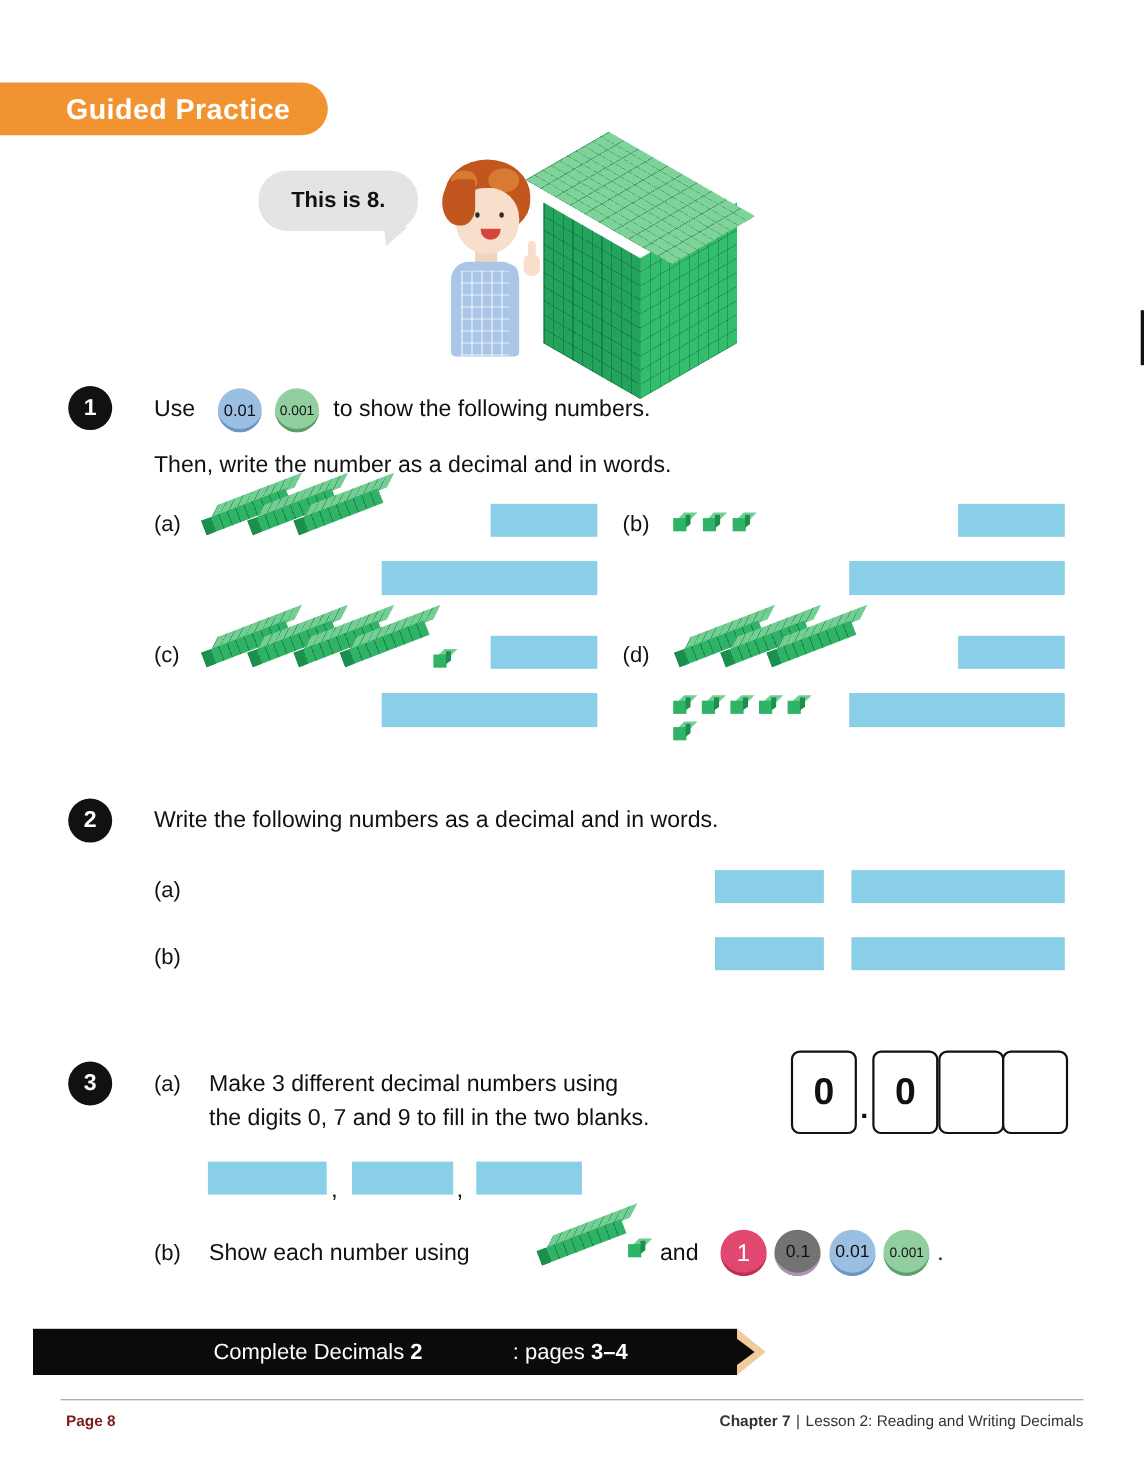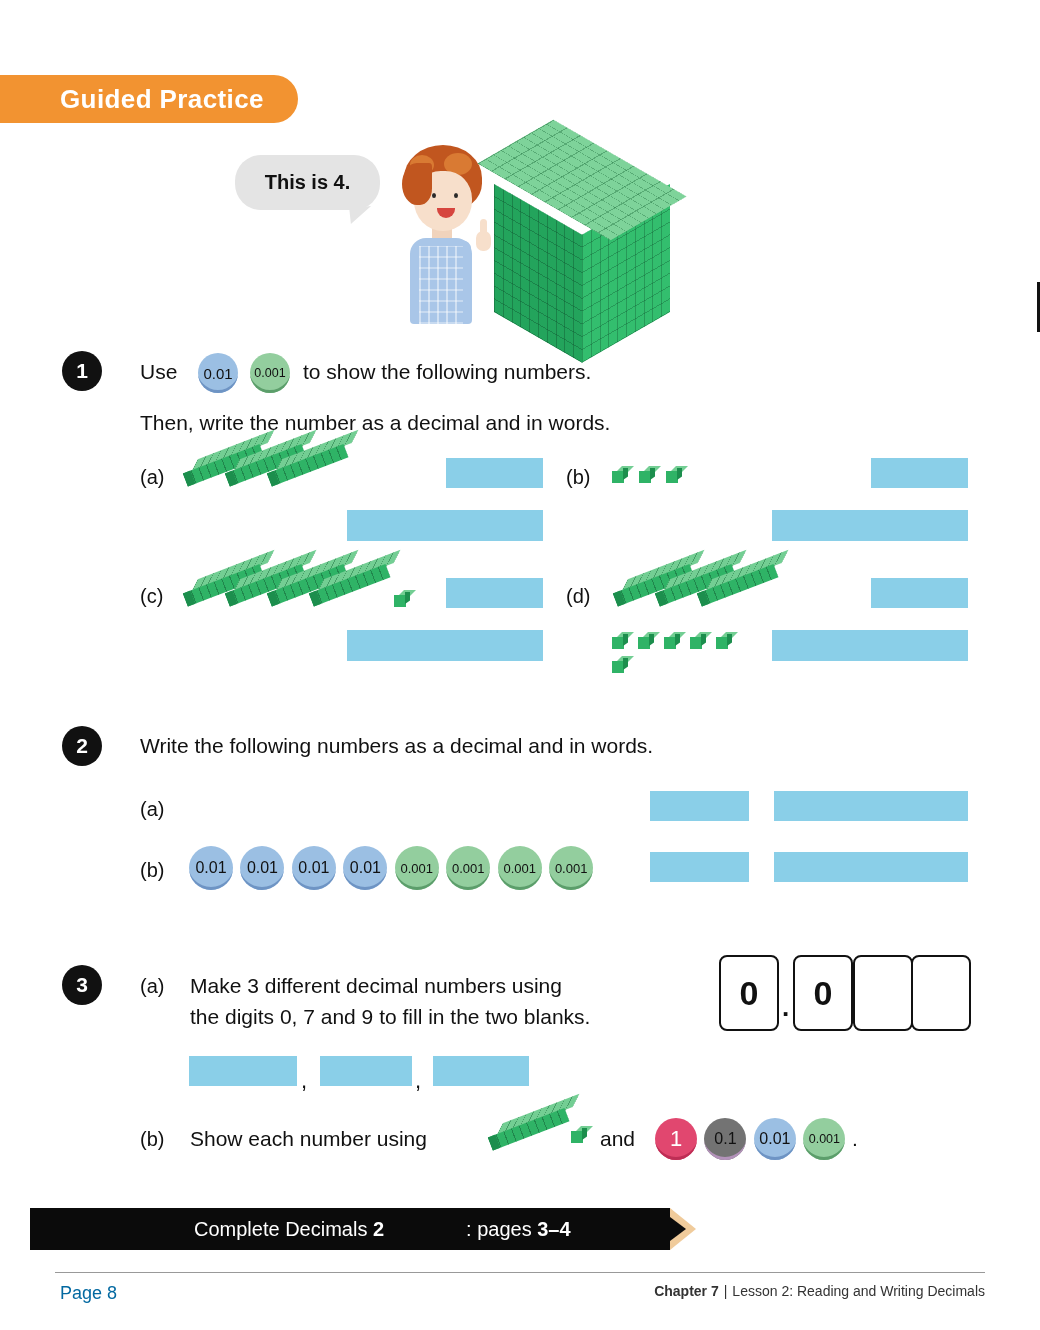--- a/index.html
+++ b/index.html
@@ -217,39 +217,39 @@
     border-left:26px solid #F0CB9B;
   }
   .pencil-lead{
     position:absolute;left:670px;top:1217px;width:0;height:0;
     border-top:12px solid transparent;border-bottom:12px solid transparent;
     border-left:16px solid #0B0B0B;
   }
 
   
   .foot-rule{position:absolute;left:55px;top:1272px;width:930px;height:1px;background:#999;}
-  .foot-left{position:absolute;left:60px;top:1283px;font-size:18px;color:#0369a1;}
+  .foot-left{position:absolute;left:60px;top:1283px;font-size:14px;color:#7f1d1d;font-weight:bold;}
   .foot-right{position:absolute;right:55px;top:1283px;font-size:14px;color:#333;white-space:nowrap;}
   .foot-right b{font-weight:bold;}
   .foot-sep{padding:0 5px;color:#333;}
 </style>
 </head>
 <body>
 
 <div class="page">
 
   <div class="guided-banner">
     <span>Guided Practice</span>
   </div>
 
   <div class="edge-mark"></div>
 
   <div class="illus">
     <div class="bubble">
-      <span>This is 4.</span>
+      <span>This is 8.</span>
     </div>
     <div class="girl">
       <div class="g-hair"></div>
       <div class="g-face"></div>
       <div class="g-hair2"></div>
       <div class="g-eye l"></div>
       <div class="g-eye r"></div>
       <div class="g-mouth"></div>
       <div class="g-neck"></div>
       <div class="g-arm"></div>
@@ -416,30 +416,20 @@
   <div class="blank" style="left:772px;top:630px;width:196px;height:31px;"></div>
 
   <div class="qnum" style="left:62px;top:726px;">2</div>
   <div class="qtext" style="left:140px;top:734px;">Write the following numbers as a decimal and in words.</div>
 
   <div class="sublabel" style="left:140px;top:798px;">(a)</div>
   <div class="blank" style="left:650px;top:791px;width:99px;height:30px;"></div>
   <div class="blank" style="left:774px;top:791px;width:194px;height:30px;"></div>
 
   <div class="sublabel" style="left:140px;top:859px;">(b)</div>
-  <div style="position:absolute;left:189px;top:846px;">
-    <span class="disc blue disc-row">0.01</span>
-    <span class="disc blue disc-row">0.01</span>
-    <span class="disc blue disc-row">0.01</span>
-    <span class="disc blue disc-row">0.01</span>
-    <span class="disc green disc-row small">0.001</span>
-    <span class="disc green disc-row small">0.001</span>
-    <span class="disc green disc-row small">0.001</span>
-    <span class="disc green disc-row small">0.001</span>
-  </div>
   <div class="blank" style="left:650px;top:852px;width:99px;height:30px;"></div>
   <div class="blank" style="left:774px;top:852px;width:194px;height:30px;"></div>
 
   <div class="qnum" style="left:62px;top:965px;">3</div>
   <div class="sublabel" style="left:140px;top:975px;">(a)</div>
   <div class="qtext" style="left:190px;top:974px;">Make 3 different decimal numbers using</div>
   <div class="qtext" style="left:190px;top:1005px;">the digits 0, 7 and 9 to fill in the two blanks.</div>
 
   <div class="digitbox" style="left:719px;top:955px;">0</div>
   <div class="decimal-dot" style="left:782px;top:992px;">.</div>

